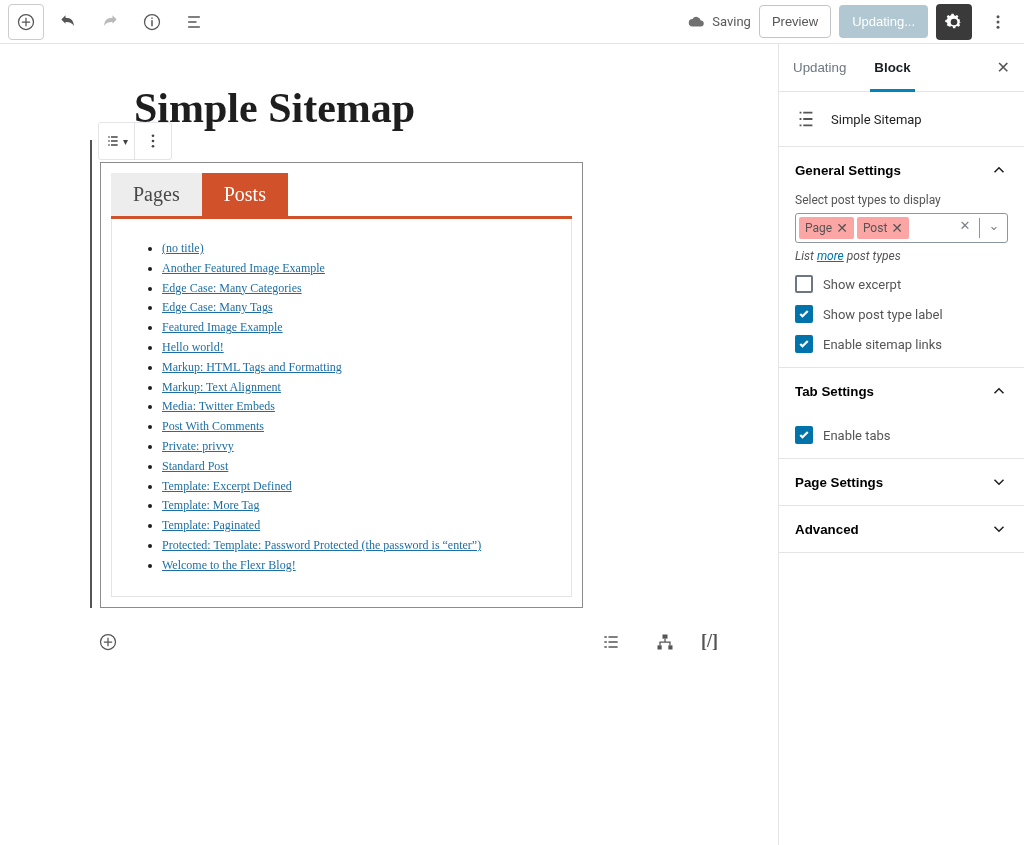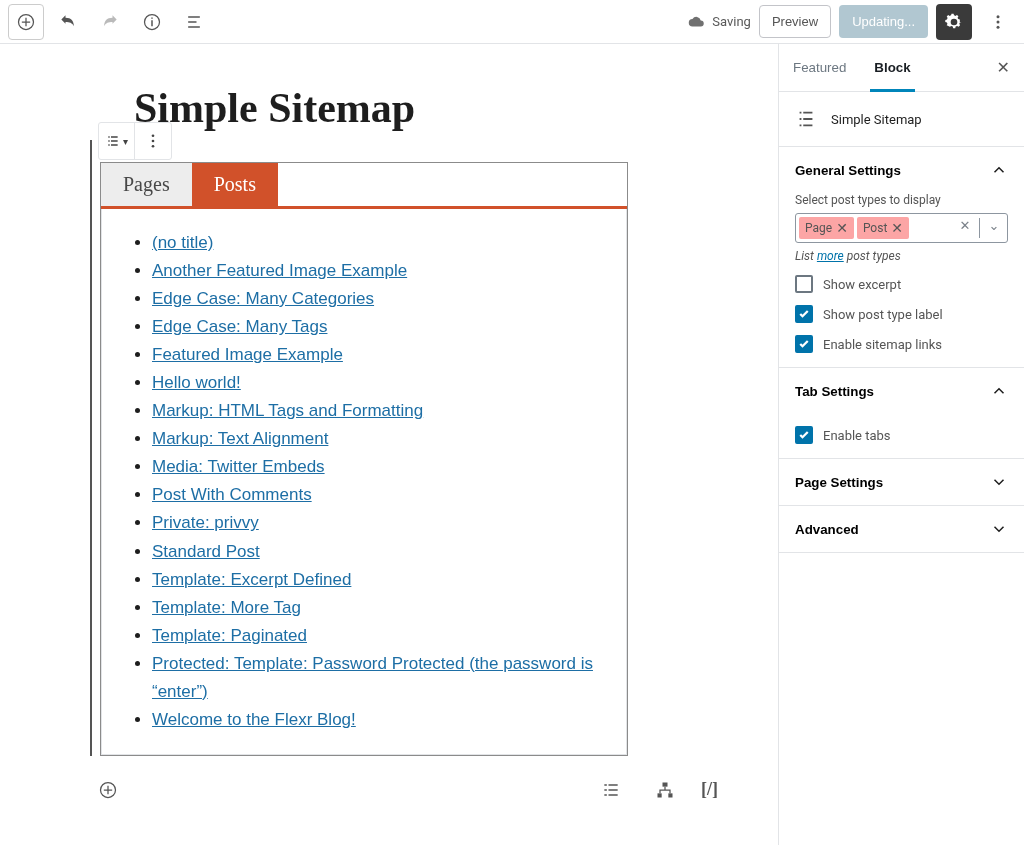--- a/index.html
+++ b/index.html
@@ -24,27 +24,27 @@
   .main { display: flex; flex: 1; min-height: 0; }
   .editor { flex: 1; overflow: auto; position: relative; padding: 40px 60px 20px 90px; }
 
   .post-title { font-family: Georgia, "Times New Roman", serif; font-size: 42px; font-weight: 700; margin: 0 0 8px 44px; }
 
   .block-wrap { border-left: 2px solid #555; position: relative; padding-top: 14px; }
   .block-toolbar { position: absolute; top: -18px; left: 6px; display: flex; background: #fff; border: 1px solid #e2e4e7; border-radius: 3px; }
   .block-toolbar .bt-btn { width: 36px; height: 36px; display: flex; align-items: center; justify-content: center; border: none; background: none; border-right: 1px solid #e2e4e7; cursor: pointer; color: #444; }
   .block-toolbar .bt-btn:last-child { border-right: none; }
 
-  .sitemap-block { border: 1px solid #8b8b8b; margin: 8px 0 0 8px; width: 528px; }
+  .sitemap-block { border: 1px solid #8b8b8b; margin: 8px 0 0 8px; padding: 10px; width: 483px; }
   .tabbar { display: flex; border-bottom: 3px solid #d1512a; }
   .tab { padding: 10px 22px; font-family: Georgia, serif; font-size: 20px; background: #ededed; color: #484848; cursor: pointer; }
   .tab.active { background: #d1512a; color: #fff; }
   .tabpanel { border: 1px solid #e2e4e7; border-top: none; padding: 20px 20px 20px 30px; }
   .tabpanel ul { margin: 0; padding: 0 0 0 20px; }
-  .tabpanel li { font-family: Liberation Sans, sans-serif; font-size: 17px; line-height: 1.65; }
+  .tabpanel li { font-family: Liberation Serif, serif; font-size: 12px; line-height: 1.65; }
   .tabpanel a { color: #1d6ea5; text-decoration: underline; }
 
   .editor-footer { display: flex; align-items: center; gap: 18px; padding: 16px 0 0 0; color: #555; }
   .editor-footer .left { width: 36px; height: 36px; display:flex; align-items:center; justify-content:center; border:0; background:none; cursor:pointer; }
   .editor-footer .right { margin-left: auto; display:flex; gap: 18px; align-items:center; }
   .editor-footer .ico { width:20px; height:20px; }
 
   
   .sidebar { width: 246px; border-left: 1px solid #e2e4e7; display: flex; flex-direction: column; font-size: 13px; overflow-y: auto; }
   .panel-tabs { display: flex; align-items: center; border-bottom: 1px solid #e2e4e7; }
@@ -213,21 +213,21 @@
               <path d="M12 8v4M12 12H6v4M12 12h6v4" stroke="#555" stroke-width="1.5" fill="none"></path>
             </svg>
         </button>
         <span style="font-family:Georgia,serif;font-size:18px;font-weight:600;">[/]</span>
       </div>
     </div>
   </div>
 
   <div class="sidebar">
     <div class="panel-tabs">
-      <button class="ptab">Featured</button>
+      <button class="ptab">Updating</button>
       <button class="ptab active">Block</button>
       <button class="ptab-close">✕</button>
     </div>
 
     <div class="block-card">
       <svg class="bicon" width="22" height="22" viewBox="0 0 24 24">
           <path d="M5 5h2M9 5h10M5 12h2M9 12h10M5 19h2M9 19h10" stroke="#555" stroke-width="2"></path>
         </svg>
       <span class="bname">Simple Sitemap</span>
     </div>

